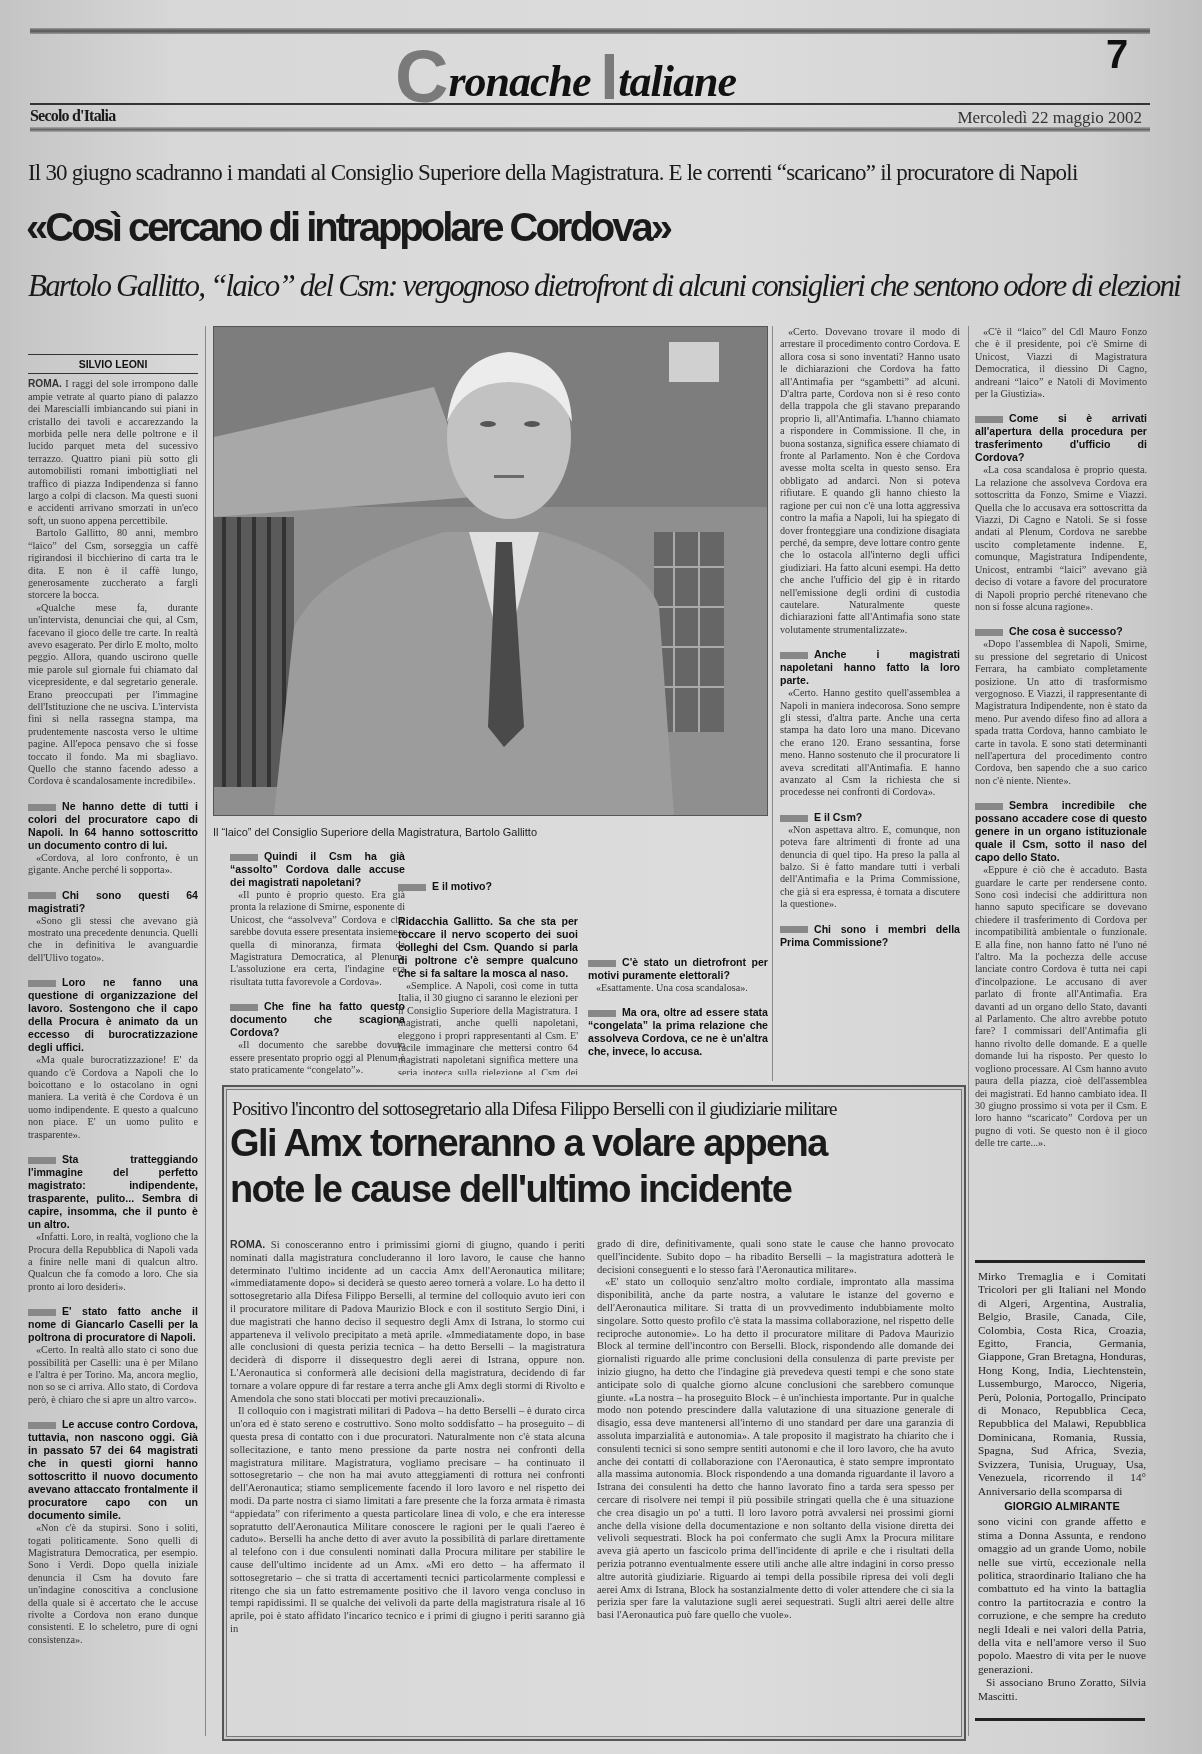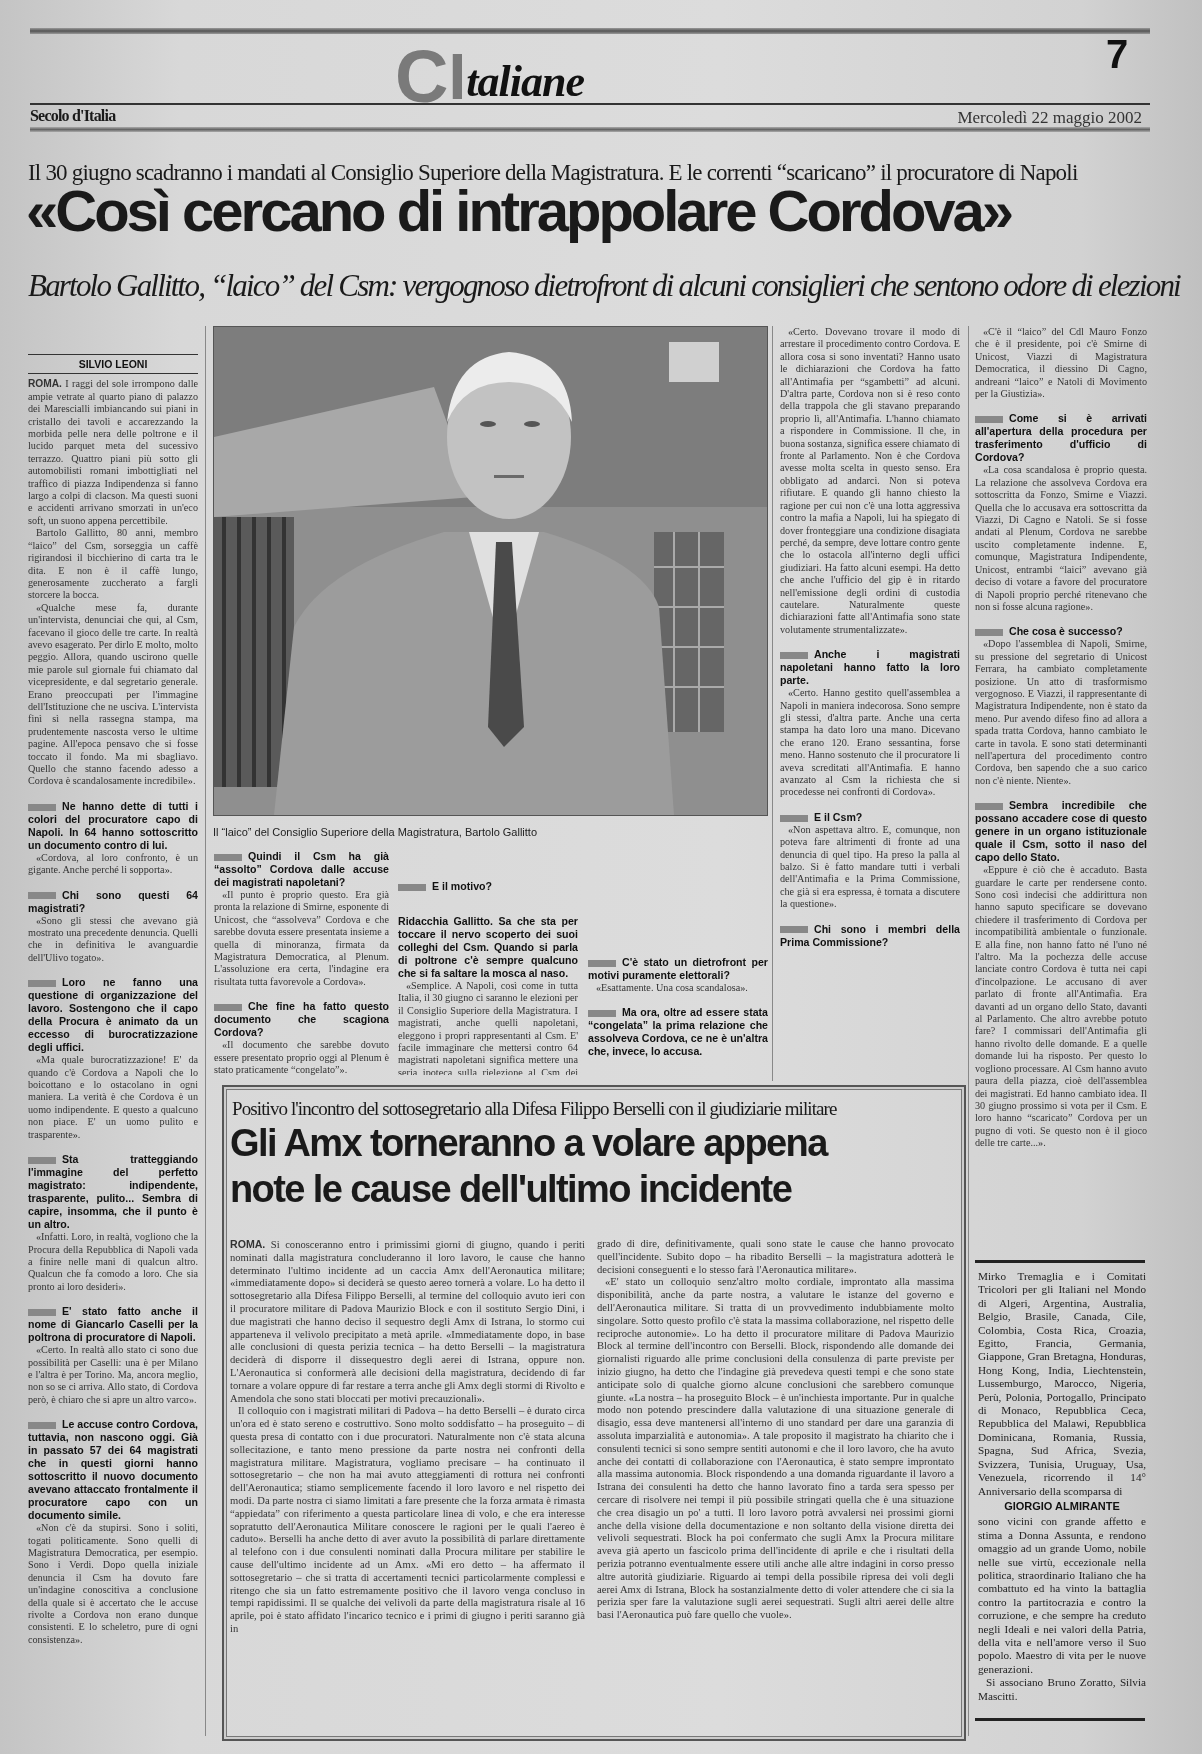--- a/index.html
+++ b/index.html
@@ -8,21 +8,21 @@
   .topbar{position:absolute;left:30px;top:28px;width:1120px;height:6px;background:linear-gradient(180deg,#999,#555 50%,#999);}
   .section-title{position:absolute;left:395px;top:38px;height:72px;display:flex;align-items:flex-end;}
   .section-title .big{font-family:"Liberation Sans",sans-serif;font-weight:bold;font-size:74px;line-height:66px;color:#7a7a7a;}
   .section-title .rest{font-family:"Liberation Serif",serif;font-style:italic;font-weight:bold;font-size:44px;line-height:56px;color:#111;letter-spacing:-1px;}
   .pagenum{position:absolute;left:1106px;top:32px;font-family:"Liberation Sans",sans-serif;font-weight:bold;font-size:40px;color:#111;}
   .rule1{position:absolute;left:30px;top:103px;width:1120px;height:2px;background:#333;}
   .mast{position:absolute;left:30px;top:107px;font-family:"Liberation Serif",serif;font-weight:bold;font-size:16px;letter-spacing:-0.8px;}
   .date{position:absolute;right:60px;top:108px;font-family:"Liberation Serif",serif;font-size:17px;color:#333;}
   .rule2{position:absolute;left:30px;top:127px;width:1120px;height:5px;background:linear-gradient(180deg,#aaa,#666,#aaa);}
   .kicker{position:absolute;left:28px;top:160px;font-size:23px;letter-spacing:-0.8px;white-space:nowrap;}
-  .headline{position:absolute;left:26px;top:176px;font-family:"Liberation Sans",sans-serif;font-weight:bold;font-size:58px;letter-spacing:-3px;white-space:nowrap;line-height:70px;}
+  .headline{position:absolute;left:26px;top:192px;font-family:"Liberation Sans",sans-serif;font-weight:bold;font-size:40px;letter-spacing:-3px;white-space:nowrap;line-height:70px;}
   .subhead{position:absolute;left:28px;top:268px;font-size:31px;font-style:italic;letter-spacing:-1.8px;white-space:nowrap;}
   .col{position:absolute;font-size:10.2px;line-height:12.4px;text-align:justify;color:#333;}
   .col p{margin:0 0 0 0;text-indent:8px;}
   .col .q{font-family:"Liberation Sans",sans-serif;font-weight:bold;font-size:10.6px;line-height:13px;color:#111;margin-top:12px;text-indent:0;}
   .col .q .bar{display:inline-block;width:28px;height:7px;background:#888;margin-right:6px;vertical-align:middle;}
   .byline{font-family:"Liberation Sans",sans-serif;font-weight:bold;font-size:10.5px;text-align:center;border-top:1px solid #333;border-bottom:1px solid #333;padding:3px 0;margin-bottom:4px;color:#111;}
   .lead{font-family:"Liberation Sans",sans-serif;font-weight:bold;}
   .photo{position:absolute;left:213px;top:326px;width:553px;height:488px;background:linear-gradient(180deg,#9b9b9b 0%,#8a8a8a 40%,#a5a5a5 100%);border:1px solid #555;overflow:hidden;}
   .caption{position:absolute;left:213px;top:826px;font-family:"Liberation Sans",sans-serif;font-size:11px;color:#222;}
   .box{position:absolute;left:222px;top:1085px;width:740px;height:652px;border:2px solid #555;box-shadow:inset 0 0 0 2px #ccc, inset 0 0 0 3px #777;}
@@ -33,20 +33,21 @@
   .sig{font-family:"Liberation Sans",sans-serif;font-weight:bold;text-align:center;font-size:11px;margin:2px 0;color:#111;}
 </style>
 </head>
 <body>
 
 <div class="page">
 
   <div class="topbar"></div>
   <div class="section-title">
     <span class="big">C</span>
+      <span class="rest" style="white-space:pre">ronache </span>
       <span class="big" style="font-size:64px;">I</span>
       <span class="rest">taliane</span>
   </div>
   <div class="pagenum">7</div>
   <div class="rule1"></div>
   <div class="mast">Secolo d'Italia</div>
   <div class="date">Mercoledì 22 maggio 2002</div>
   <div class="rule2"></div>
 
   <div class="kicker">Il 30 giugno scadranno i mandati al Consiglio Superiore della Magistratura. E le correnti “scaricano” il procuratore di Napoli</div>
@@ -102,21 +103,21 @@
       <path d="M282 215 L298 215 L310 400 L290 420 L274 400 Z" fill="#4a4a4a"></path>
       <ellipse cx="295" cy="110" rx="62" ry="82" fill="#c2c2c2"></ellipse>
       <path d="M233 95 Q240 30 295 25 Q355 30 358 95 Q340 55 295 55 Q250 55 233 95 Z" fill="#ececec"></path>
       <ellipse cx="274" cy="97" rx="8" ry="3" fill="#555"></ellipse>
       <ellipse cx="318" cy="97" rx="8" ry="3" fill="#555"></ellipse>
       <rect x="280" y="148" width="30" height="3" fill="#6a6a6a"></rect>
     </svg>
   </div>
   <div class="caption">Il “laico” del Consiglio Superiore della Magistratura, Bartolo Gallitto</div>
 
-  <div class="col" style="left:214px;top:850px;width:175px;height:225px;overflow:hidden;">
+  <div class="col" style="left:230px;top:850px;width:175px;height:225px;overflow:hidden;">
     <div class="q" style="margin-top:0"><span class="bar"></span><span>Quindi il Csm ha già “assolto” Cordova dalle accuse dei magistrati napoletani?</span></div>
     <p>«Il punto è proprio questo. Era già pronta la relazione di Smirne, esponente di Unicost, che “assolveva” Cordova e che sarebbe dovuta essere presentata insieme a quella di minoranza, firmata da Magistratura Democratica, al Plenum. L'assoluzione era certa, l'indagine era risultata tutta favorevole a Cordova».</p>
     <div class="q"><span class="bar"></span><span>Che fine ha fatto questo documento che scagiona Cordova?</span></div>
     <p>«Il documento che sarebbe dovuto essere presentato proprio oggi al Plenum è stato praticamente “congelato”».</p>
   </div>
 
   <div class="col" style="left:398px;top:850px;width:180px;height:225px;overflow:hidden;">
     <div class="q" style="margin-top:30px"><span class="bar"></span><span>E il motivo?</span></div>
     <div class="q" style="margin-top:22px">Ridacchia Gallitto. Sa che sta per toccare il nervo scoperto dei suoi colleghi del Csm. Quando si parla di poltrone c'è sempre qualcuno che si fa saltare la mosca al naso.</div>
     <p>«Semplice. A Napoli, così come in tutta Italia, il 30 giugno ci saranno le elezioni per il Consiglio Superiore della Magistratura. I magistrati, anche quelli napoletani, eleggono i propri rappresentanti al Csm. E' facile immaginare che mettersi contro 64 magistrati napoletani significa mettere una seria ipoteca sulla rielezione al Csm dei candidati della propria corrente. Ecco allora che la relazione di Unicost che assolveva Cordova è stata congelata».</p>

